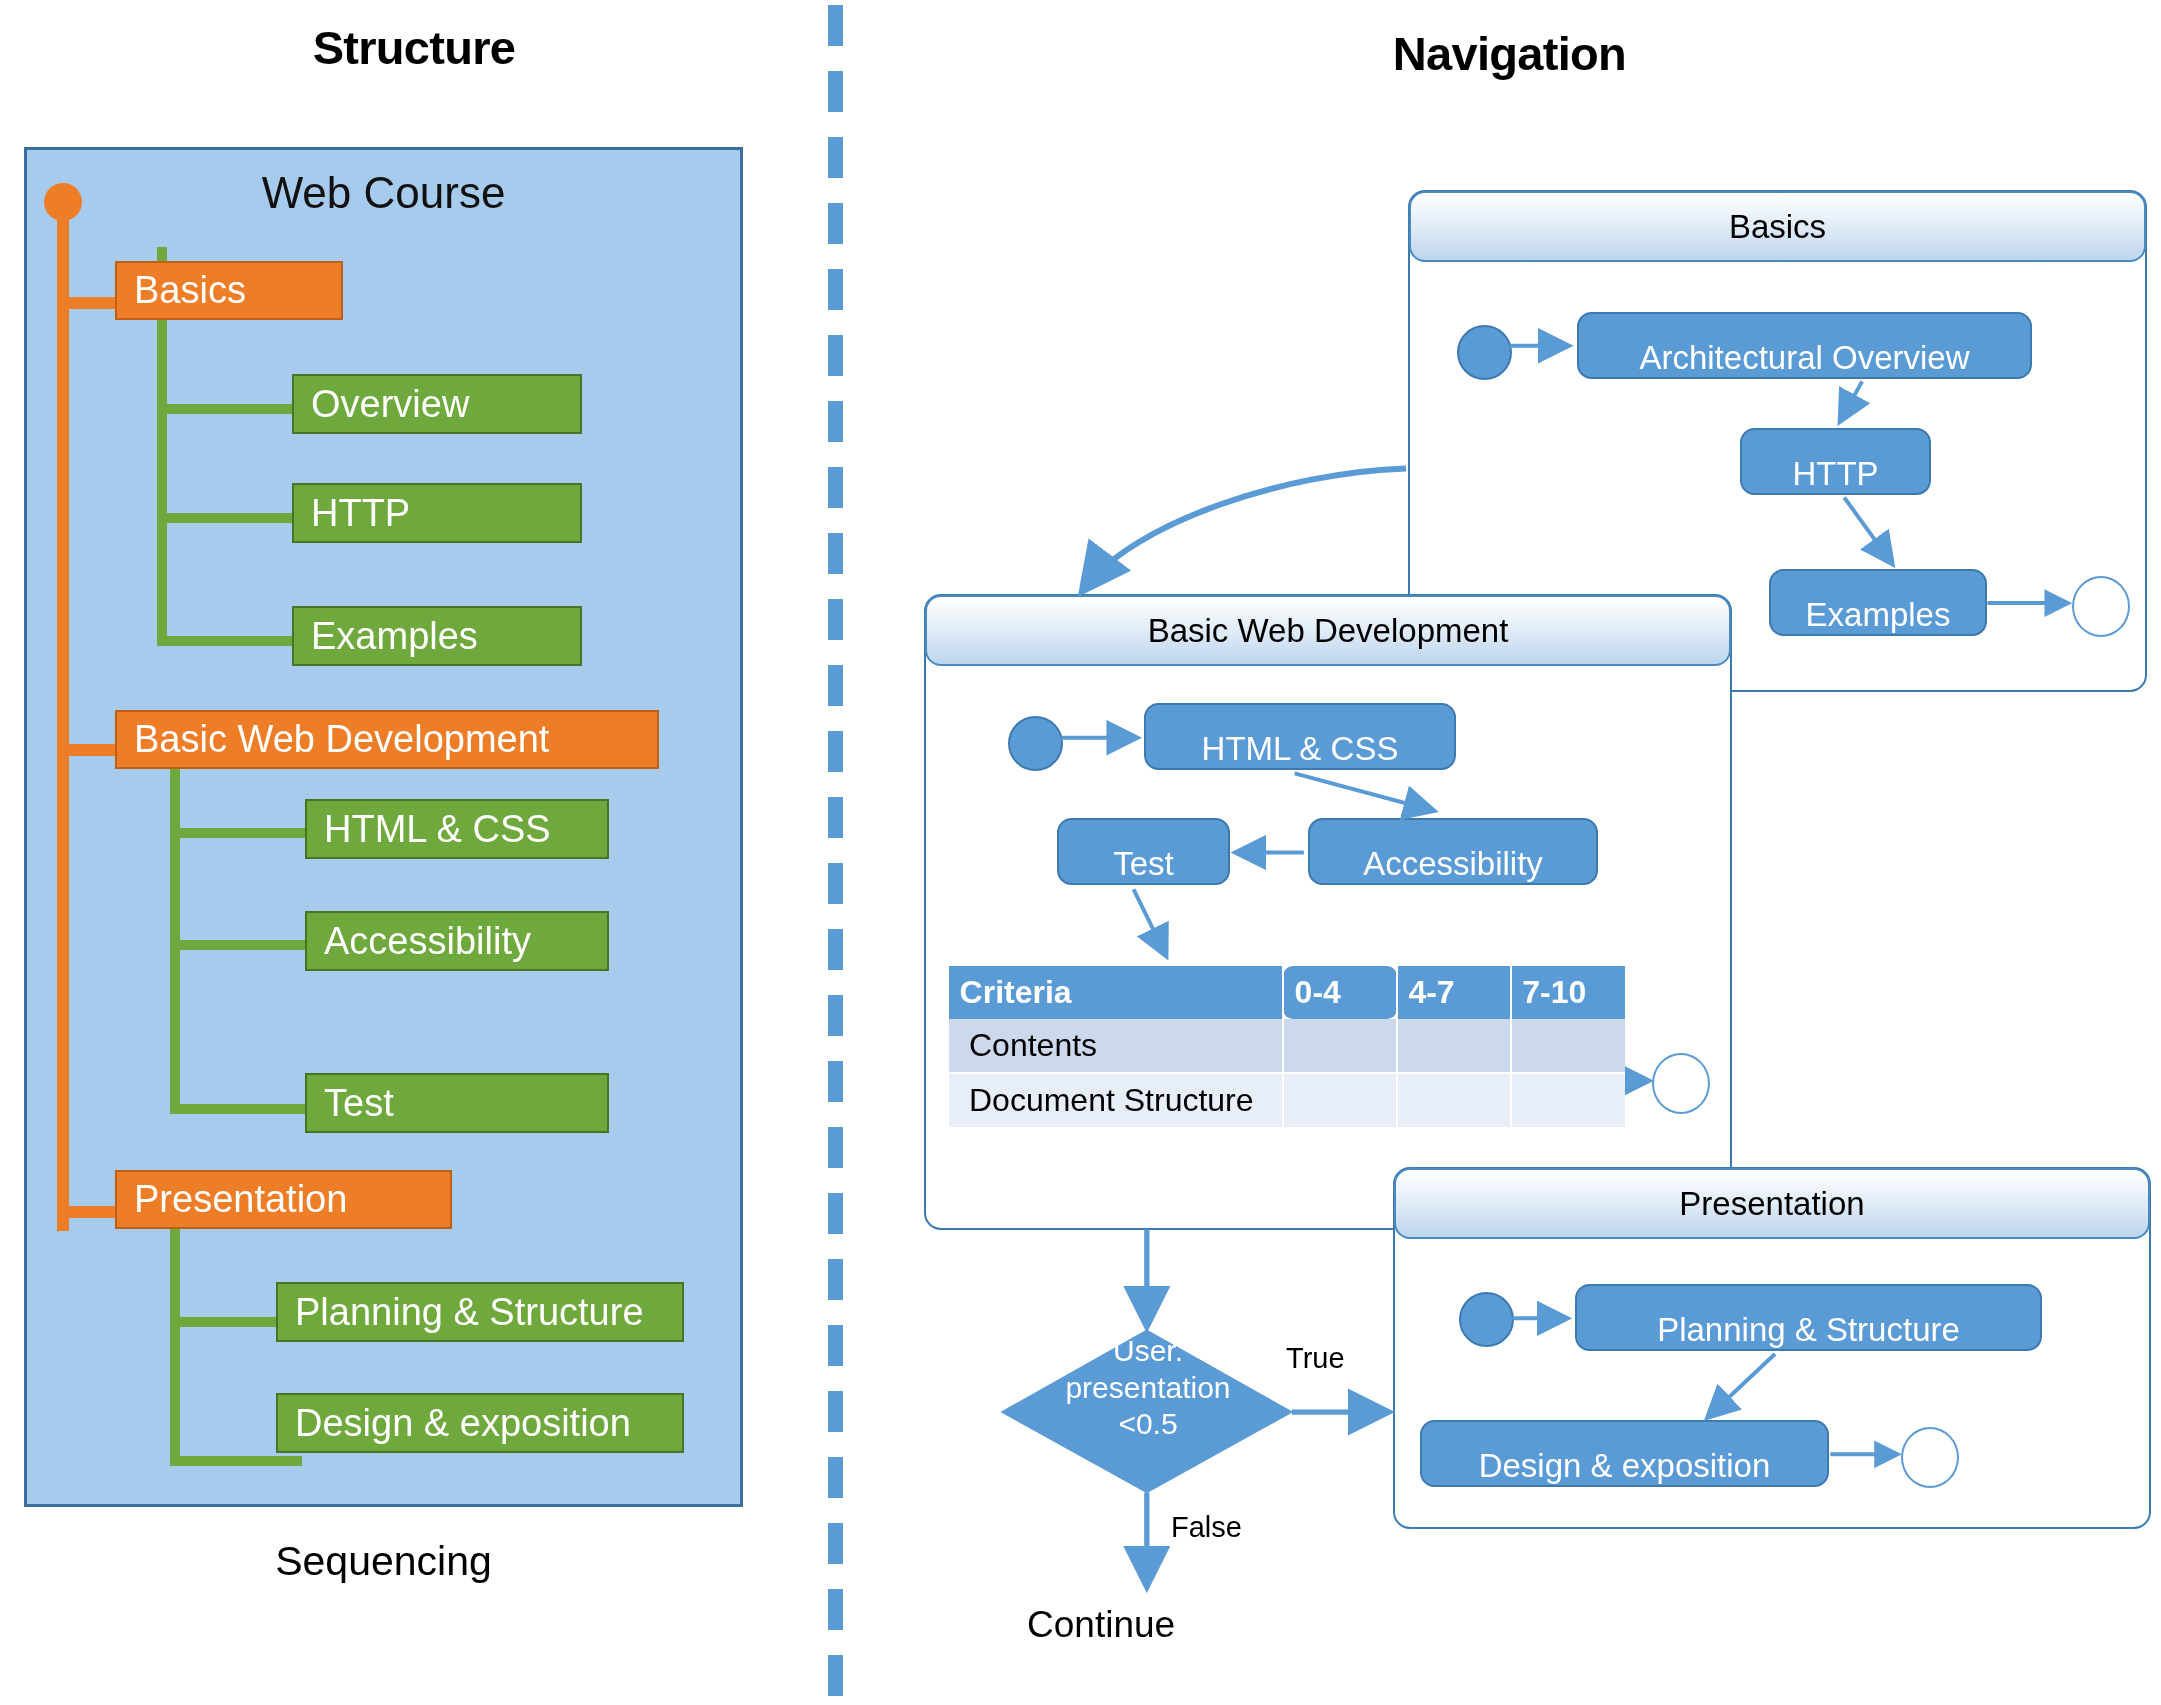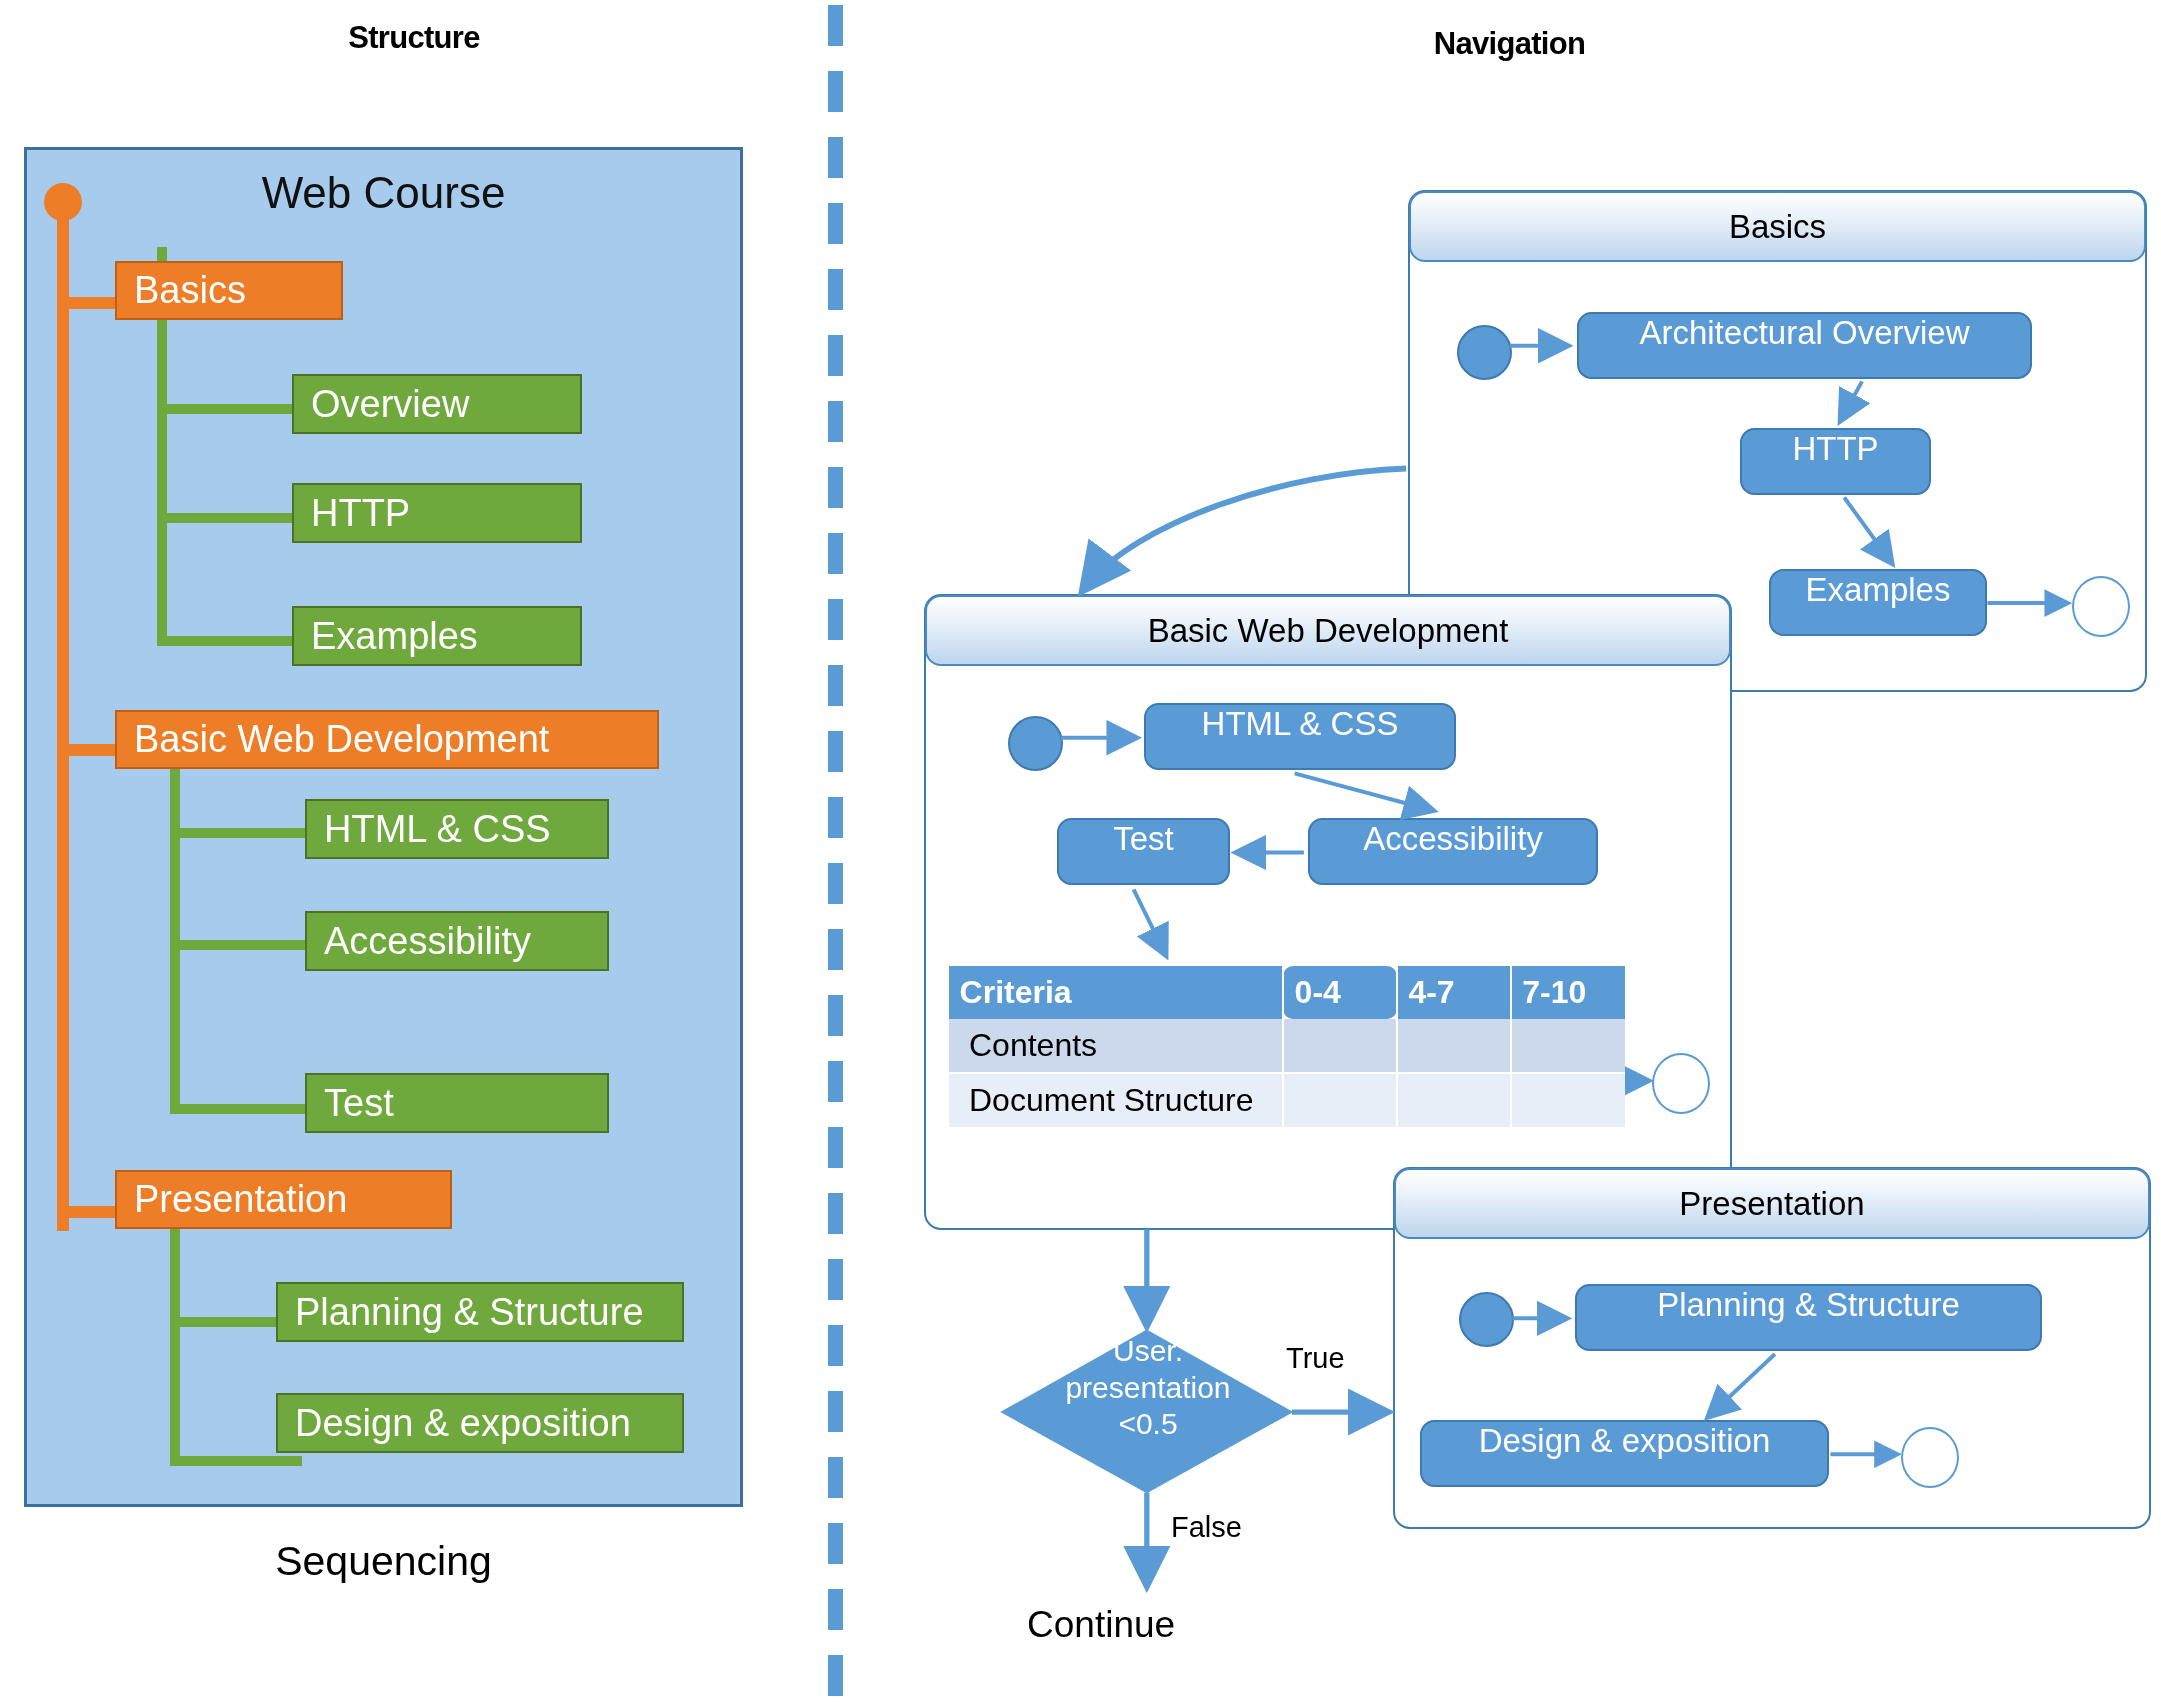--- a/index.html
+++ b/index.html
@@ -5,21 +5,21 @@
   html,body{margin:0;padding:0;background:#ffffff;}
   body{
     width:2161px;height:1705px;position:relative;overflow:hidden;
     font-family:"Liberation Sans", sans-serif;
     -webkit-font-smoothing:antialiased;
   }
   .abs{position:absolute;}
 
   
   .section-title{
-    font-size:31px;font-weight:bold;color:#000000;text-align:center;
+    font-size:47px;font-weight:bold;color:#000000;text-align:center;
     white-space:nowrap;letter-spacing:-0.7px;
   }
   .caption{
     font-size:41px;color:#000000;text-align:center;white-space:nowrap;
   }
 
   
   #divider{
     left:828px;top:5.3px;width:14.5px;height:1696px;
     background:repeating-linear-gradient(
@@ -66,21 +66,21 @@
     position:absolute;left:-0.7px;top:-0.7px;right:-0.7px;height:71px;
     border:2px solid #4a8ac0;border-radius:16px;box-sizing:border-box;
     background:linear-gradient(to bottom,#ffffff 0%,#eaf2fa 35%,#cfe0f2 75%,#bcd6ee 100%);
     display:flex;align-items:center;justify-content:center;
     color:#000000;font-size:33px;white-space:nowrap;
   }
 
   .state-box{
     position:absolute;background:#5b9bd5;border:2px solid #3d7ab0;
     border-radius:14.5px;box-sizing:border-box;
-    display:flex;align-items:flex-start;justify-content:center;
+    display:flex;align-items:flex-end;justify-content:center;
     color:#ffffff;font-size:33px;white-space:nowrap;
     z-index:5;
   }
   .init-node{
     position:absolute;background:#5b9bd5;border:2px solid #3d7ab0;
     border-radius:50%;z-index:5;
   }
   .final-node{
     position:absolute;background:#ffffff;border:2.6px solid #5b9bd5;
     border-radius:50%;z-index:6;

